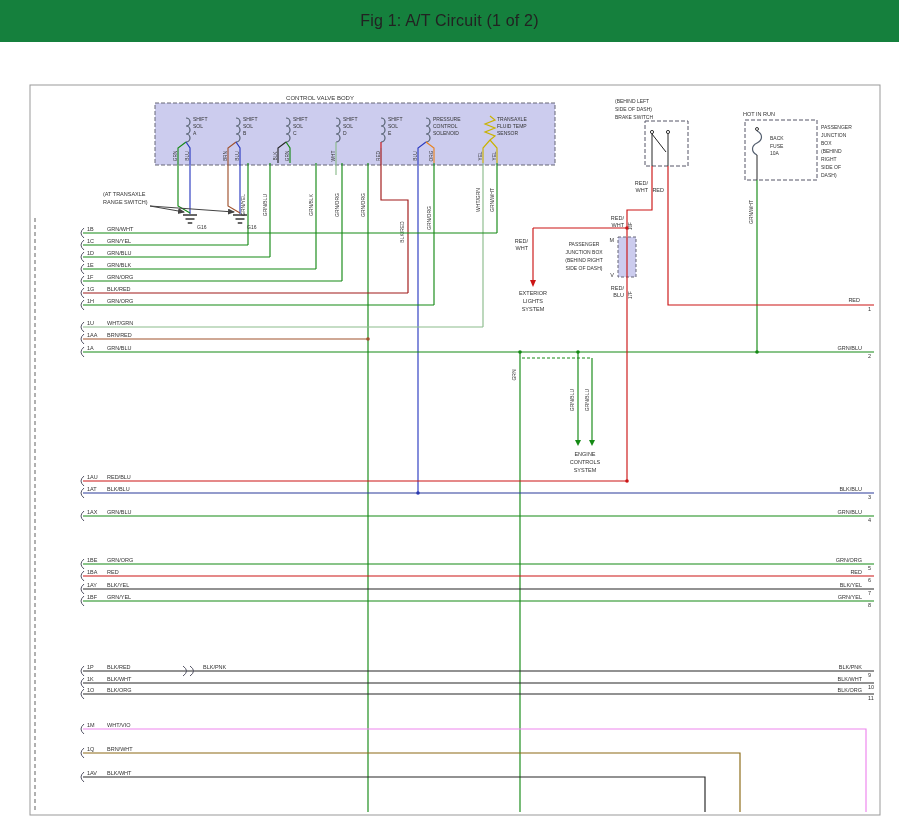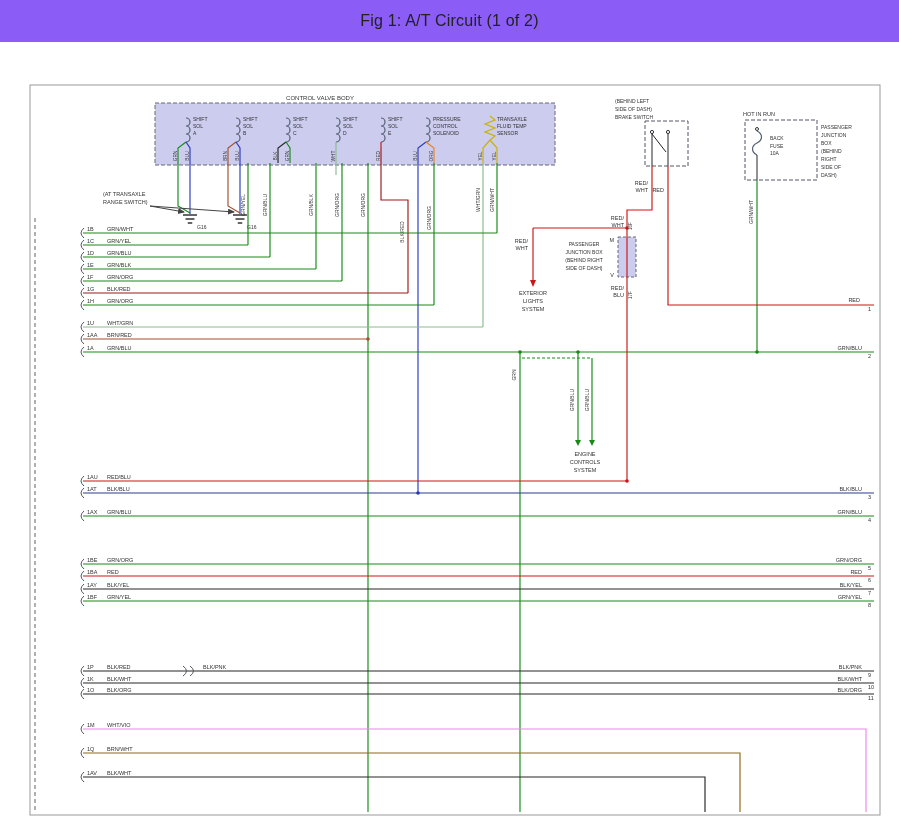--- a/index.html
+++ b/index.html
@@ -1,17 +1,17 @@
 <!DOCTYPE html>
 <html><head>
 <meta charset="utf-8">
 <style>
   html,body{margin:0;padding:0;background:#fff;font-family:"Liberation Sans",sans-serif;}
   .page{position:relative;width:899px;height:823px;background:#fff;overflow:hidden;}
-  .fig-header{position:absolute;top:0;left:0;width:899px;height:42px;background:#8b5cf6;
+  .fig-header{position:absolute;top:0;left:0;width:899px;height:42px;background:#15803d;
     display:flex;align-items:center;justify-content:center;}
   .fig-header .title{font-size:16px;color:#222;letter-spacing:.2px;}
   svg{position:absolute;top:42px;left:0;font-family:"Liberation Sans",sans-serif;}
   svg text{font-family:"Liberation Sans",sans-serif;}
 </style>
 </head>
 <body>
 
 <div class="page">
   <div class="fig-header">

